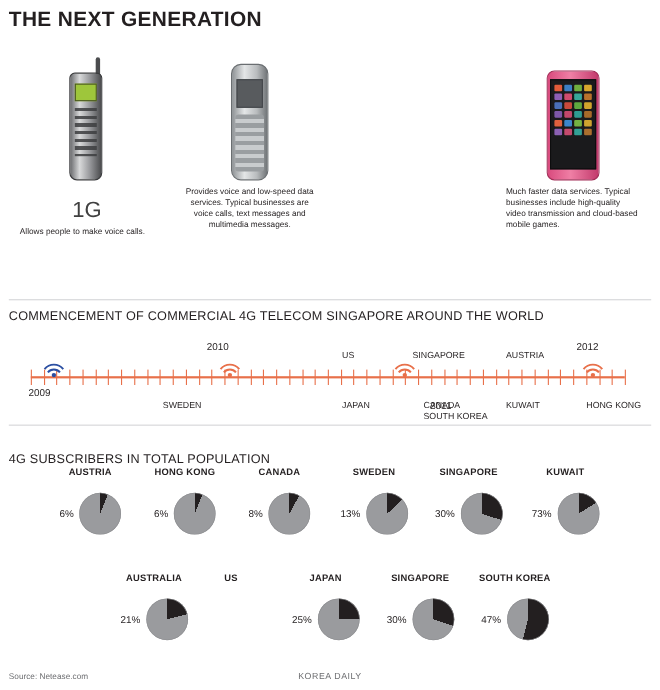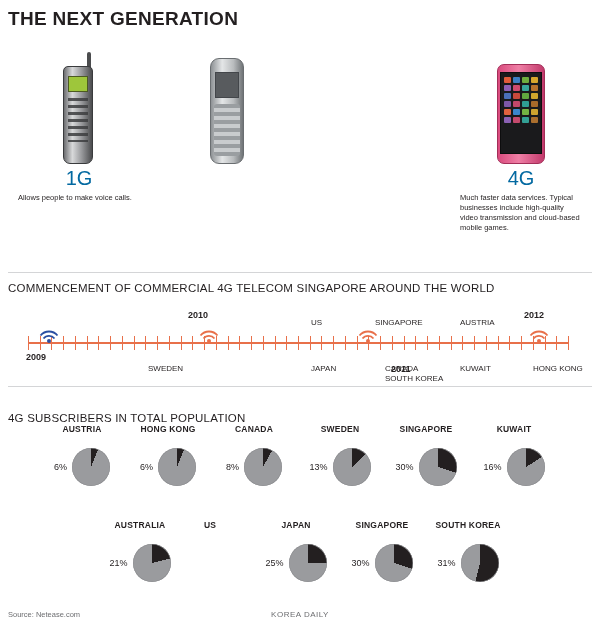--- a/index.html
+++ b/index.html
@@ -40,22 +40,22 @@
     text-align: center;
   }
   .gen-phone {
     height: 120px;
     display: flex;
     align-items: flex-end;
     justify-content: center;
   }
   .gen-label {
     font-size: 20px;
-    color: #0369a1;
-    margin-top: 4px;
+    color: #404040;
+    margin-top: 17px;
     line-height: 1;
   }
   .gen-desc {
     font-size: 7.5px;
     color: #231f20;
     line-height: 1.35;
     margin: 5px auto 0;
     width: 122px;
   }
   .gen-desc.left { text-align: left; }
@@ -186,21 +186,21 @@
   }
   .wifi {
     position: absolute;
     width: 22px;
     height: 16px;
     top: 28px;
   }
   .tl-year {
     position: absolute;
     font-size: 9px;
-    font-weight: bold;
+    font-weight: normal;
     color: #231f20;
   }
   .tl-country {
     position: absolute;
     font-size: 8px;
     color: #231f20;
     white-space: nowrap;
   }
 
   
@@ -280,20 +280,21 @@
   </div>
 
   <div class="gen" style="left:152px;">
     <div class="gen-phone">
       <div class="ph2">
         <div class="body"></div>
         <div class="screen"></div>
         <div class="keys"></div>
       </div>
     </div>
+    <div class="gen-desc center">Provides voice and low-speed data services. Typical businesses are voice calls, text messages and multimedia messages.</div>
   </div>
 
 
   <div class="gen" style="left:446px;">
     <div class="gen-phone">
       <div class="ph4">
         <div class="body"></div>
         <div class="screen">
           <div class="grid" id="appgrid">
               <i style="background: rgb(224, 91, 58);"></i>
@@ -317,21 +318,20 @@
               <i style="background: rgb(115, 179, 67);"></i>
               <i style="background: rgb(206, 164, 47);"></i>
               <i style="background: rgb(139, 96, 179);"></i>
               <i style="background: rgb(196, 74, 109);"></i>
               <i style="background: rgb(51, 160, 149);"></i>
               <i style="background: rgb(171, 111, 46);"></i>
             </div>
         </div>
       </div>
     </div>
-    <div class="gen-label">4G</div>
     <div class="gen-desc left">Much faster data services. Typical businesses include high-quality video transmission and cloud-based mobile games.</div>
   </div>
 </div>
 
 <div class="hr" style="top:272px;"></div>
 
 <div class="sec-head" style="top:282px;">COMMENCEMENT OF COMMERCIAL 4G TELECOM SINGAPORE AROUND THE WORLD</div>
 
 <div class="timeline">
   <div class="axis"></div>
@@ -469,21 +469,21 @@
     <div class="pie-item" style="left: 374px;">
       <div class="pie-name">SINGAPORE</div>
       <div class="pie-wrap">
         <div class="pie-val">30%</div>
         <div class="pie" style="background: conic-gradient(rgb(35, 31, 32) 0deg, rgb(35, 31, 32) 108deg, rgb(154, 155, 158) 108deg, rgb(154, 155, 158) 360deg);"></div>
       </div>
     </div>
     <div class="pie-item" style="left: 462px;">
       <div class="pie-name">KUWAIT</div>
       <div class="pie-wrap">
-        <div class="pie-val">16%</div>
+        <div class="pie-val">73%</div>
         <div class="pie" style="background: conic-gradient(rgb(35, 31, 32) 0deg, rgb(35, 31, 32) 57.6deg, rgb(154, 155, 158) 57.6deg, rgb(154, 155, 158) 360deg);"></div>
       </div>
     </div>
   </div>
 <div class="pies" id="pierow1" style="top:520px; height:86px;">
     <div class="pie-item" style="left: 88px;">
       <div class="pie-name">AUSTRALIA</div>
       <div class="pie-wrap">
         <div class="pie-val">21%</div>
         <div class="pie" style="background: conic-gradient(rgb(35, 31, 32) 0deg, rgb(35, 31, 32) 75.6deg, rgb(154, 155, 158) 75.6deg, rgb(154, 155, 158) 360deg);"></div>
@@ -502,20 +502,20 @@
     <div class="pie-item" style="left: 330px;">
       <div class="pie-name">SINGAPORE</div>
       <div class="pie-wrap">
         <div class="pie-val">30%</div>
         <div class="pie" style="background: conic-gradient(rgb(35, 31, 32) 0deg, rgb(35, 31, 32) 108deg, rgb(154, 155, 158) 108deg, rgb(154, 155, 158) 360deg);"></div>
       </div>
     </div>
     <div class="pie-item" style="left: 416px;">
       <div class="pie-name">SOUTH KOREA</div>
       <div class="pie-wrap">
-        <div class="pie-val">31%</div>
+        <div class="pie-val">47%</div>
         <div class="pie" style="background: conic-gradient(rgb(35, 31, 32) 0deg, rgb(35, 31, 32) 194.4deg, rgb(154, 155, 158) 194.4deg, rgb(154, 155, 158) 360deg);"></div>
       </div>
     </div>
   </div>
 
 <div class="footer-left">Source: Netease.com</div>
 <div class="footer-right">KOREA DAILY</div>
 
 </body></html>

